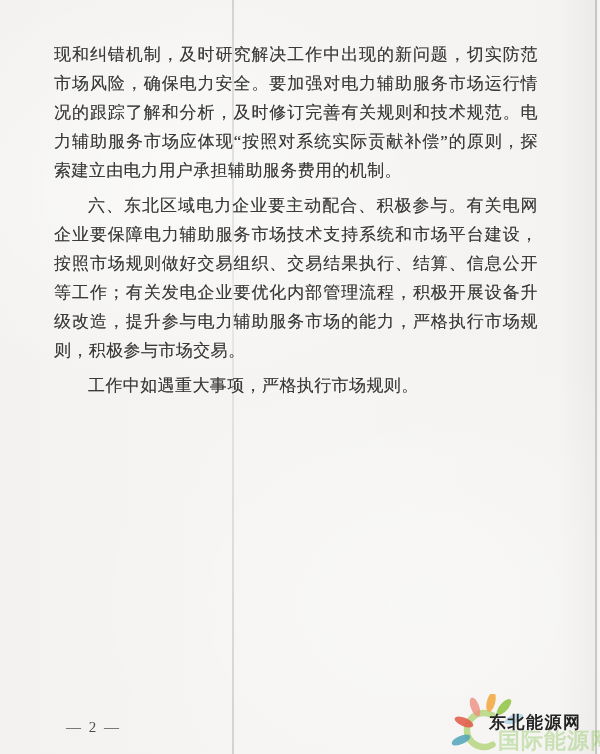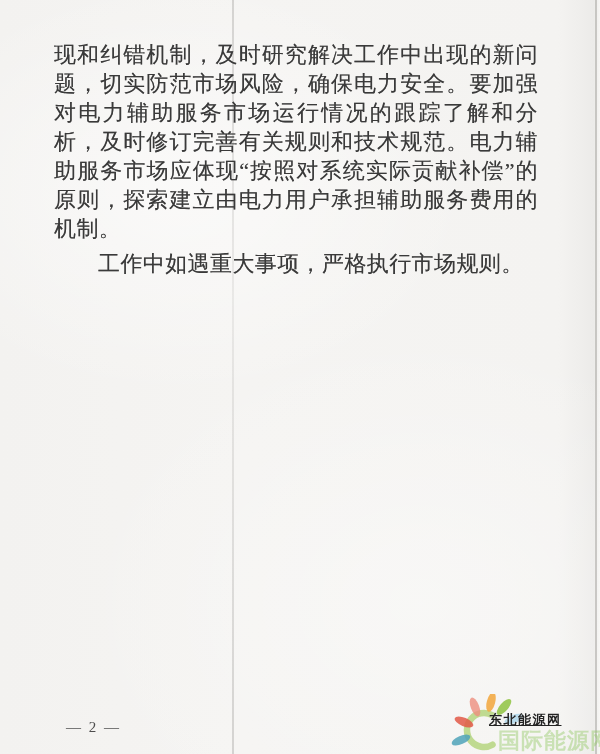--- a/index.html
+++ b/index.html
@@ -39,21 +39,21 @@
   .doc-body {
     position: absolute;
     left: 54px;
     top: 40px;
     width: 492px;
     color: #3a3a3a;
     filter: blur(0.25px);
   }
   .para {
     margin: 0 8px 6px 0;
-    font-size: 22px;
+    font-size: 17px;
     line-height: 29px;
     letter-spacing: 0.4px;
     text-align: justify;
     text-indent: 2em;
     text-shadow: 0 0 0.6px rgba(70,70,70,0.55);
   }
   .para.no-indent { text-indent: 0; }
   
   .page-number {
     position: absolute;
@@ -85,40 +85,40 @@
     font-weight: bold;
     letter-spacing: 1px;
     white-space: nowrap;
     color: rgba(141, 198, 92, 0.42);
     font-family: "Liberation Sans", "DejaVu Sans", sans-serif;
   }
   .wm-text {
     position: absolute;
     left: 41px;
     top: 21px;
-    font-size: 13px;
+    font-size: 17px;
     font-weight: bold;
     letter-spacing: 1.5px;
     white-space: nowrap;
     color: #232323;
     text-shadow: 0 0 1px rgba(255,255,255,0.8);
     font-family: "Liberation Sans", "DejaVu Sans", sans-serif;
-    text-decoration: underline;
   }
 </style>
 </head>
 <body>
 
 <div class="page">
 
   <div class="crease"></div>
   <div class="page-edge"></div>
 
   <div class="doc-body">
     <p class="para no-indent">现和纠错机制，及时研究解决工作中出现的新问题，切实防范市场风险，确保电力安全。要加强对电力辅助服务市场运行情况的跟踪了解和分析，及时修订完善有关规则和技术规范。电力辅助服务市场应体现“按照对系统实际贡献补偿”的原则，探索建立由电力用户承担辅助服务费用的机制。</p>
+    <p class="para">六、东北区域电力企业要主动配合、积极参与。有关电网企业要保障电力辅助服务市场技术支持系统和市场平台建设，按照市场规则做好交易组织、交易结果执行、结算、信息公开等工作；有关发电企业要优化内部管理流程，积极开展设备升级改造，提升参与电力辅助服务市场的能力，严格执行市场规则，积极参与市场交易。</p>
     <p class="para">工作中如遇重大事项，严格执行市场规则。</p>
   </div>
 
   <div class="page-number">— 2 —</div>
 
   <div class="watermark">
     <svg class="wm-logo" width="82" height="60" viewBox="0 0 82 60">
       <path d="M42.5,21.3 A17,17 0 1 0 42.5,50.7" fill="none" stroke-width="6.5" stroke-linecap="round" opacity="0.7" stroke="#a8ce66"></path>
       <ellipse rx="10" ry="4.2" transform="translate(11,46) rotate(-23)" opacity="0.85" fill="#4fa3b8"></ellipse>
       <ellipse rx="10" ry="4.2" transform="translate(14,28) rotate(22)" opacity="0.85" fill="#e25847"></ellipse>

